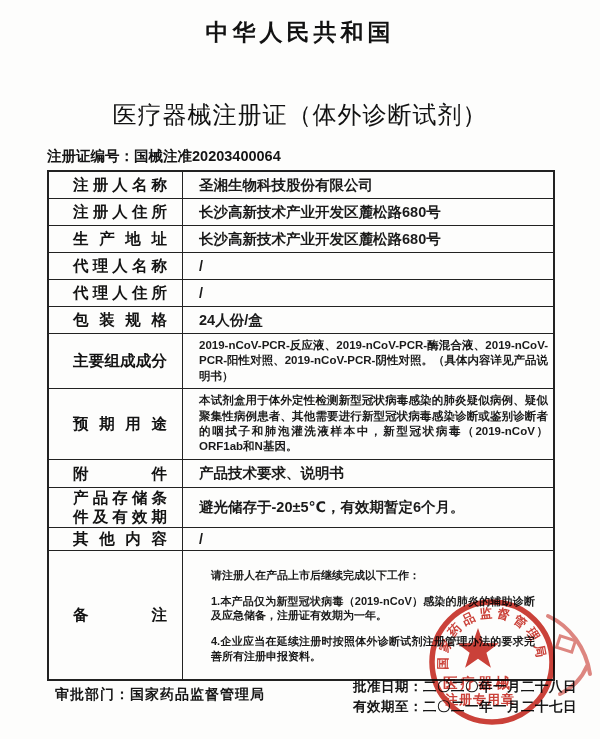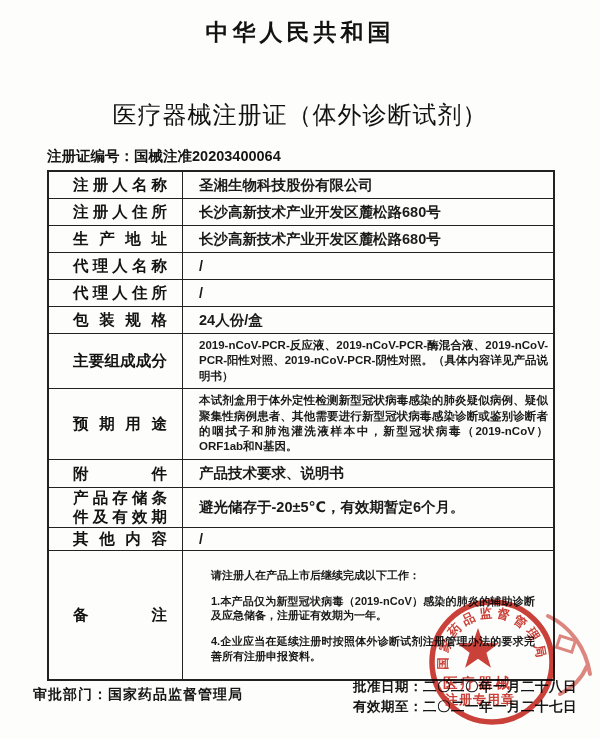--- a/index.html
+++ b/index.html
@@ -48,21 +48,21 @@
   }
   .val.remark{
     display:block;font-size:11px;line-height:1.3;text-align:justify;
     padding-top:5px;padding-bottom:4px;padding-right:6px;
   }
   .val.remark p{margin:12px;}
   .h26{min-height:26px}.h42{min-height:42px}.h54{min-height:54px}
   .h27{min-height:27px}.h37{min-height:37px}.h22{min-height:22px}
   
   .dept-line{
-    position:absolute;left:33px;top:686px;
+    position:absolute;left:55px;top:686px;
     font-size:14px;font-weight:bold;letter-spacing:1px;
   }
   .date-block{
     position:absolute;left:353px;top:677px;
     font-size:13.5px;font-weight:bold;line-height:20px;letter-spacing:.5px;
   }
   
   .seal{
     position:absolute;left:414px;top:586px;width:160px;height:153px;
     mix-blend-mode:multiply;opacity:.87;filter:blur(.4px);

